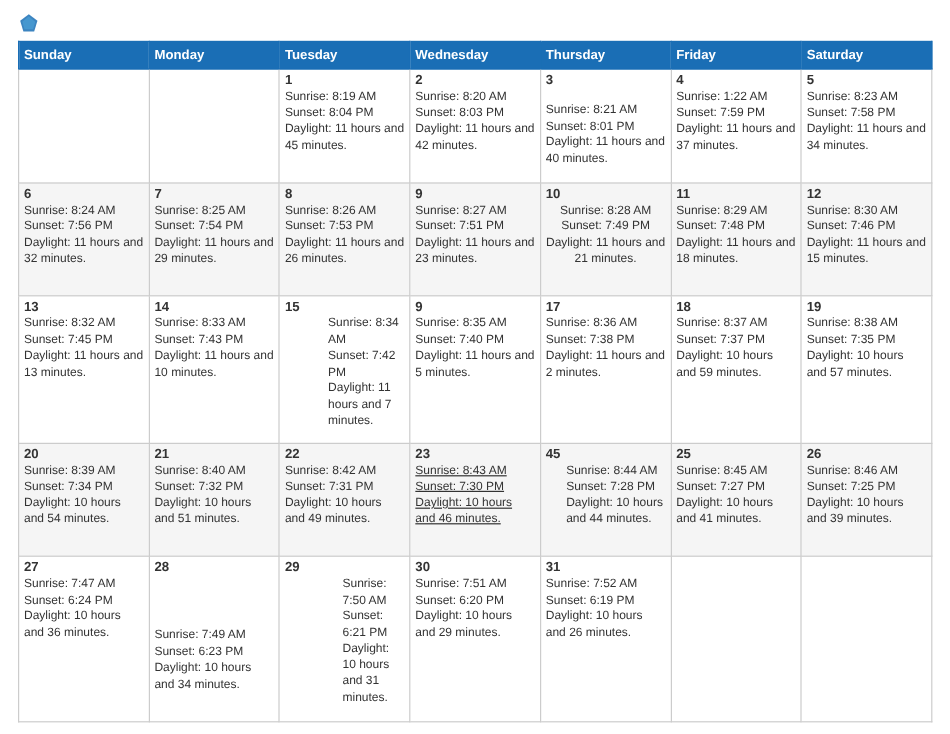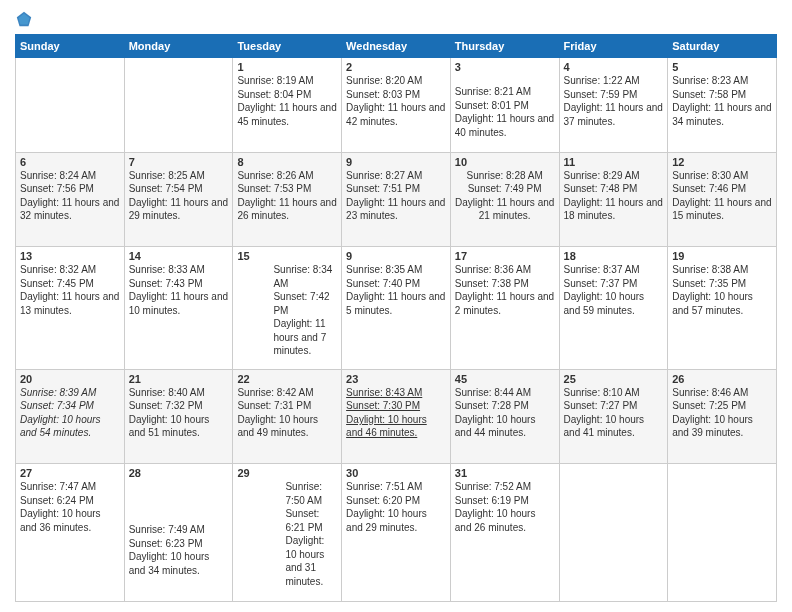--- a/index.html
+++ b/index.html
@@ -246,21 +246,21 @@
           <td>
             <span class="day-num">19</span>
             <div class="cell-text" style="white-space: pre-line;">Sunrise: 8:38 AM
 Sunset: 7:35 PM
 Daylight: 10 hours and 57 minutes.</div>
           </td>
         </tr>
         <tr>
           <td>
             <span class="day-num">20</span>
-            <div class="cell-text" style="white-space: pre-line; font-style: italic;">Sunrise: 8:39 AM
+            <div class="cell-text" style="white-space: pre-line;">Sunrise: 8:39 AM
 Sunset: 7:34 PM
 Daylight: 10 hours and 54 minutes.</div>
           </td>
           <td>
             <span class="day-num">21</span>
             <div class="cell-text" style="white-space: pre-line;">Sunrise: 8:40 AM
 Sunset: 7:32 PM
 Daylight: 10 hours and 51 minutes.</div>
           </td>
           <td>
@@ -270,27 +270,27 @@
 Daylight: 10 hours and 49 minutes.</div>
           </td>
           <td>
             <span class="day-num">23</span>
             <div class="cell-text" style="white-space: pre-line; text-decoration: underline;">Sunrise: 8:43 AM
 Sunset: 7:30 PM
 Daylight: 10 hours and 46 minutes.</div>
           </td>
           <td>
             <span class="day-num">45</span>
-            <div class="cell-text" style="white-space: pre-line;">Sunrise: 8:44 AM
+            <div class="cell-text" style="white-space: pre-line; margin-left: 17px;">Sunrise: 8:44 AM
 Sunset: 7:28 PM
 Daylight: 10 hours and 44 minutes.</div>
           </td>
           <td>
             <span class="day-num">25</span>
-            <div class="cell-text" style="white-space: pre-line;">Sunrise: 8:10 AM
+            <div class="cell-text" style="white-space: pre-line;">Sunrise: 8:45 AM
 Sunset: 7:27 PM
 Daylight: 10 hours and 41 minutes.</div>
           </td>
           <td>
             <span class="day-num">26</span>
             <div class="cell-text" style="white-space: pre-line;">Sunrise: 8:46 AM
 Sunset: 7:25 PM
 Daylight: 10 hours and 39 minutes.</div>
           </td>
         </tr>

